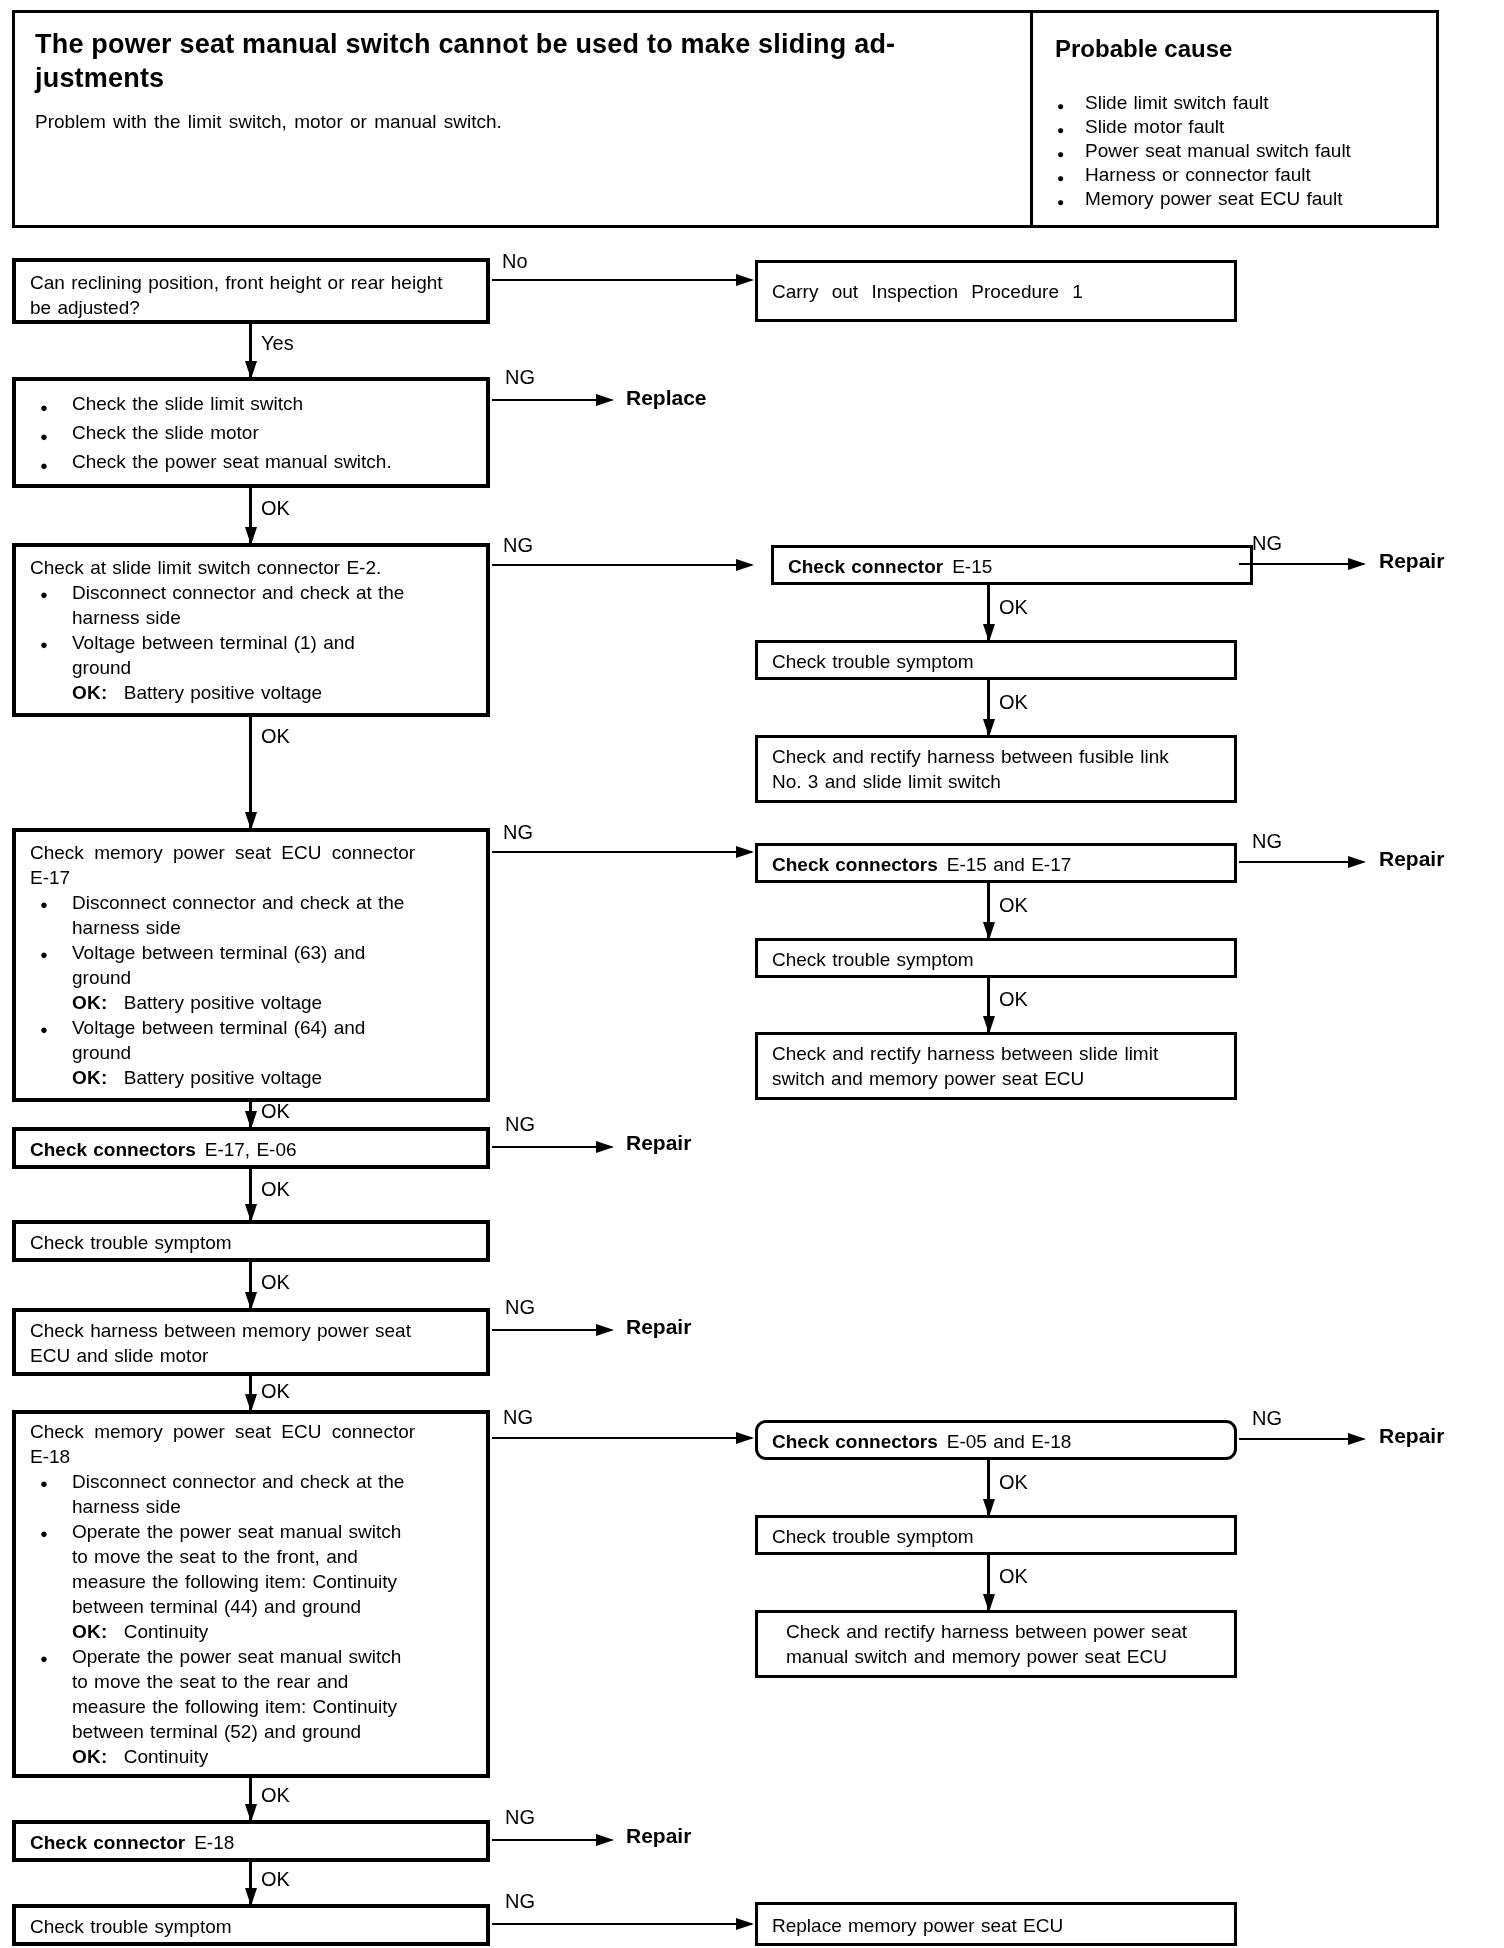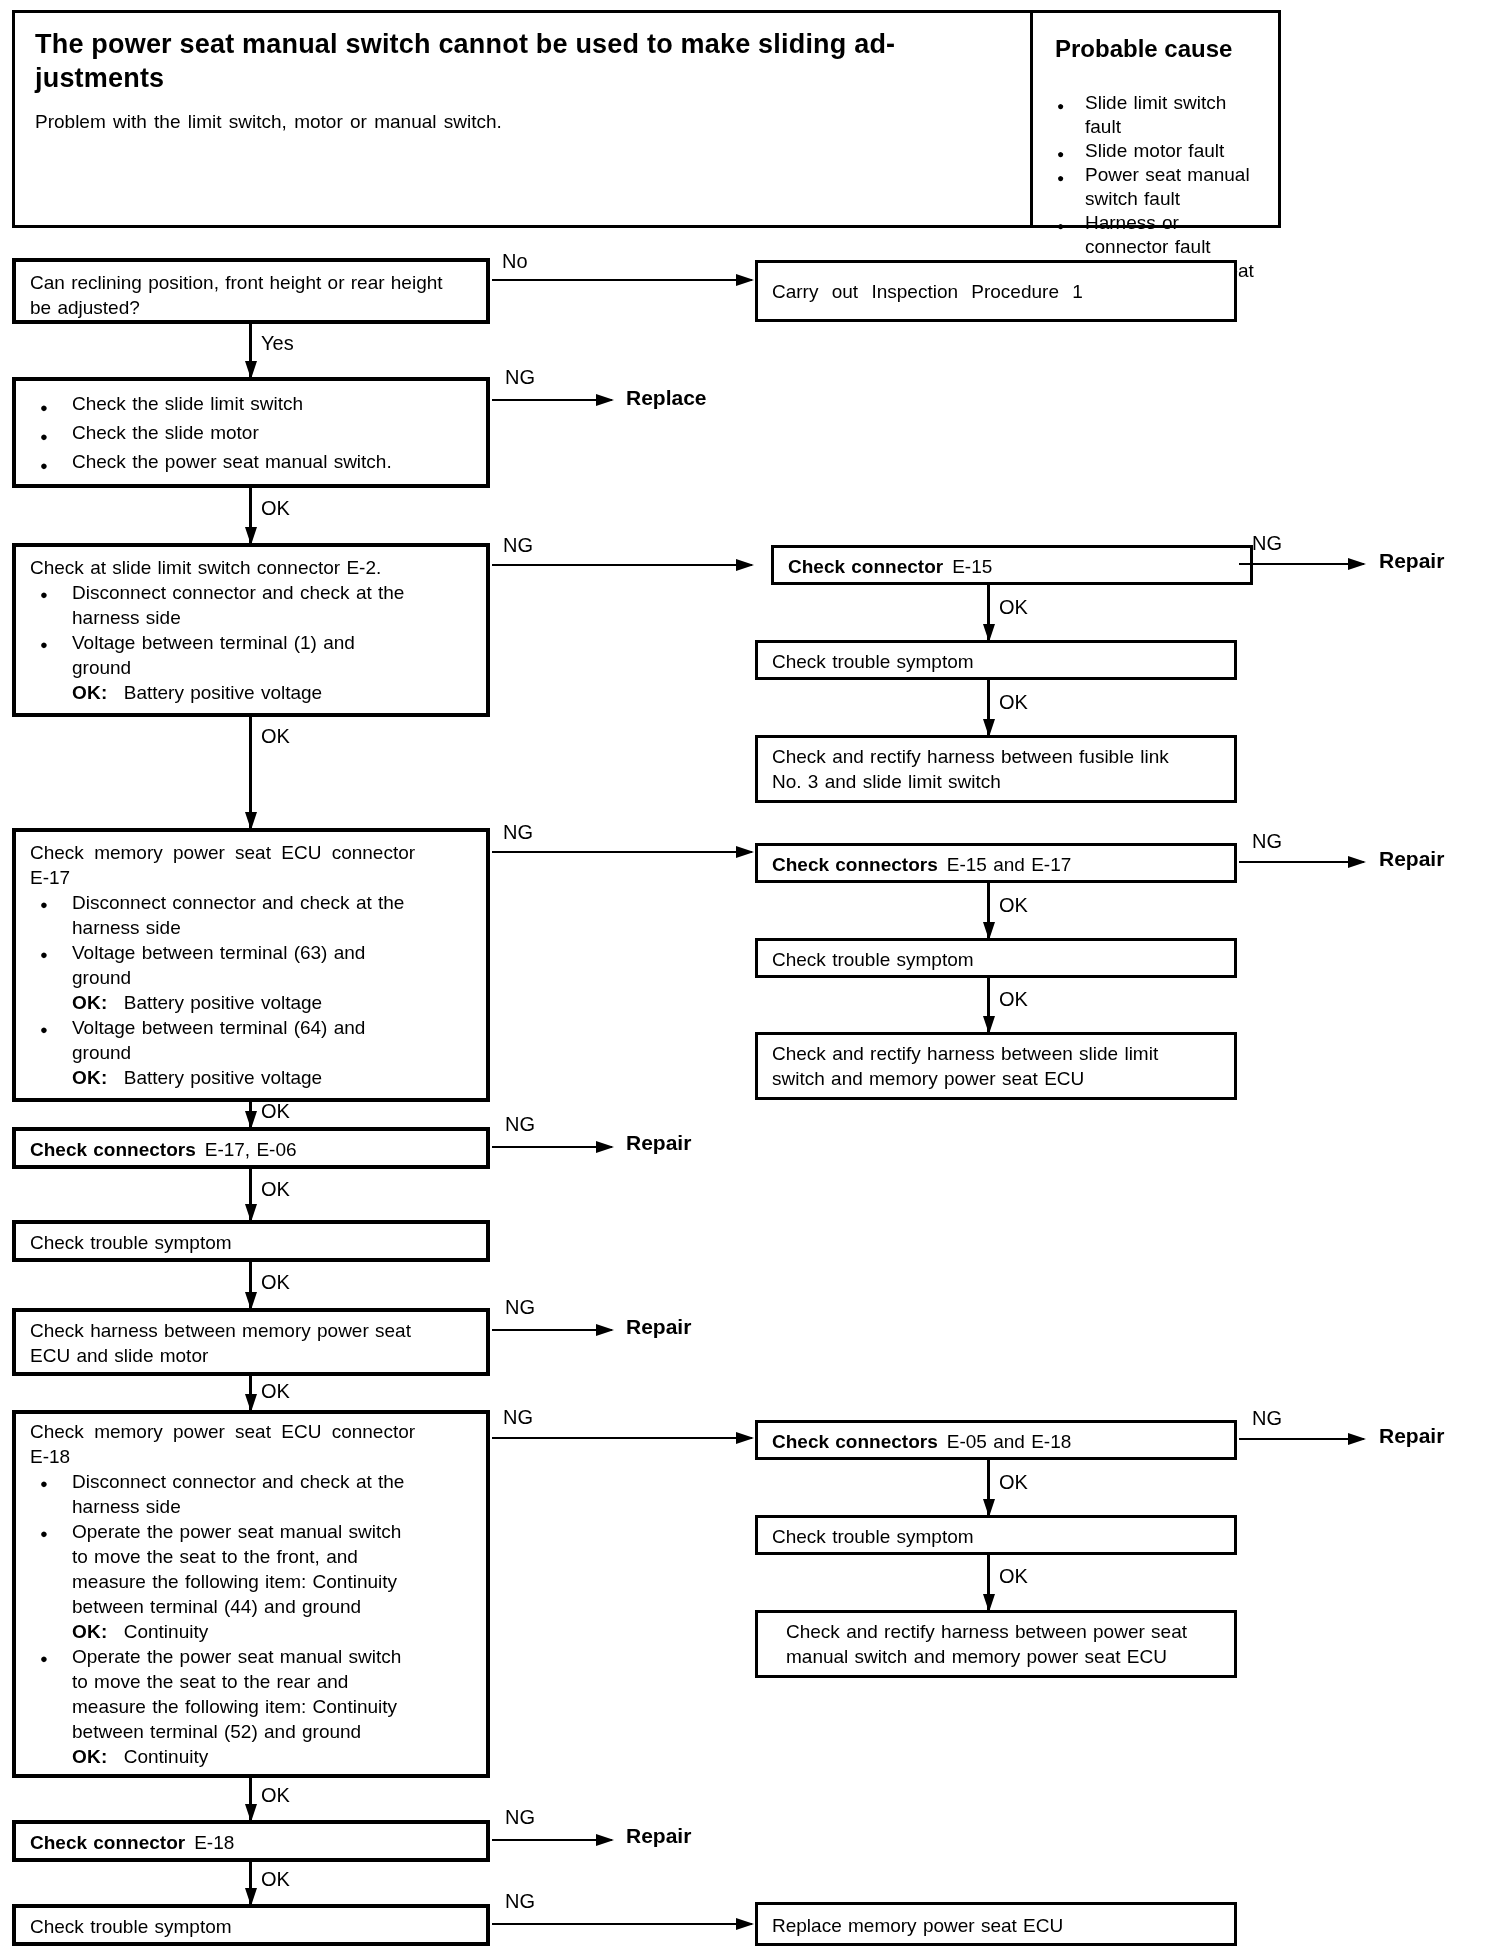--- a/index.html
+++ b/index.html
@@ -1,20 +1,20 @@
 <!DOCTYPE html>
 <html><head>
 <meta charset="utf-8">
 <style>
   html,body{margin:0;padding:0;background:#fff;}
   .canvas{position:relative;width:1504px;height:1948px;background:#fff;color:#000;
           font-family:"Liberation Sans","DejaVu Sans",sans-serif;overflow:hidden;}
 
   
-  .hdr{position:absolute;left:12px;top:10px;width:1269px;height:218px;border:3px solid #000;box-sizing:border-box;}
+  .hdr{position:absolute;left:12px;top:10px;width:1427px;height:218px;border:3px solid #000;box-sizing:border-box;}
   .hdr-left{position:absolute;left:0;top:0;width:1015px;height:100%;box-sizing:border-box;padding:14px 20px;}
   .hdr-right{position:absolute;left:1015px;top:0;right:0;height:100%;border-left:3px solid #000;box-sizing:border-box;padding:22px 10px 0 22px;}
   .hdr-title{margin:0;font-size:27px;font-weight:bold;line-height:34px;white-space:pre-line;letter-spacing:0.2px;}
   .hdr-sub{margin:16px 0 0 0;font-size:19px;word-spacing:2px;}
   .pc-title{margin:0;font-size:24px;font-weight:bold;}
   .pc-list{margin:28px 0 0 0;padding:0;list-style:none;}
   .pc-item{position:relative;padding-left:30px;font-size:19px;line-height:24px;word-spacing:1px;}
   .pc-item::before{content:"●";position:absolute;left:2px;top:3px;font-size:12px;}
 
   
@@ -40,21 +40,21 @@
   #bx-r1b{left:755px;top:640px;width:482px;height:40px;padding:6px 14px;}
   #bx-r1c{left:755px;top:735px;width:482px;height:68px;padding:6px 14px;}
   #bx-d{left:12px;top:828px;width:478px;height:274px;}
   #bx-r2a{left:755px;top:843px;width:482px;height:40px;padding:6px 14px;}
   #bx-r2b{left:755px;top:938px;width:482px;height:40px;padding:6px 14px;}
   #bx-r2c{left:755px;top:1032px;width:482px;height:68px;padding:6px 14px;}
   #bx-e{left:12px;top:1127px;width:478px;height:42px;padding:6px 14px;}
   #bx-f{left:12px;top:1220px;width:478px;height:42px;padding:6px 14px;}
   #bx-g{left:12px;top:1308px;width:478px;height:68px;padding:6px 14px;}
   #bx-h{left:12px;top:1410px;width:478px;height:368px;padding:5px 14px;}
-  #bx-r3a{left:755px;top:1420px;width:482px;height:40px;padding:6px 14px;}
+  #bx-r3a{left:755px;top:1420px;width:482px;height:40px;padding:6px 14px;border-radius:11px;}
   #bx-r3b{left:755px;top:1515px;width:482px;height:40px;padding:6px 14px;}
   #bx-r3c{left:755px;top:1610px;width:482px;height:68px;padding:6px 28px;}
   #bx-i{left:12px;top:1820px;width:478px;height:42px;padding:6px 14px;}
   #bx-j{left:12px;top:1904px;width:478px;height:42px;padding:6px 14px;}
   #bx-r4{left:755px;top:1902px;width:482px;height:44px;padding:8px 14px;}
 
   
   .harrow{position:absolute;height:2px;background:#000;}
   .harrow::after{content:"";position:absolute;right:-2px;top:50%;transform:translateY(-50%);
     border-left:18px solid #000;border-top:6px solid transparent;border-bottom:6px solid transparent;}

